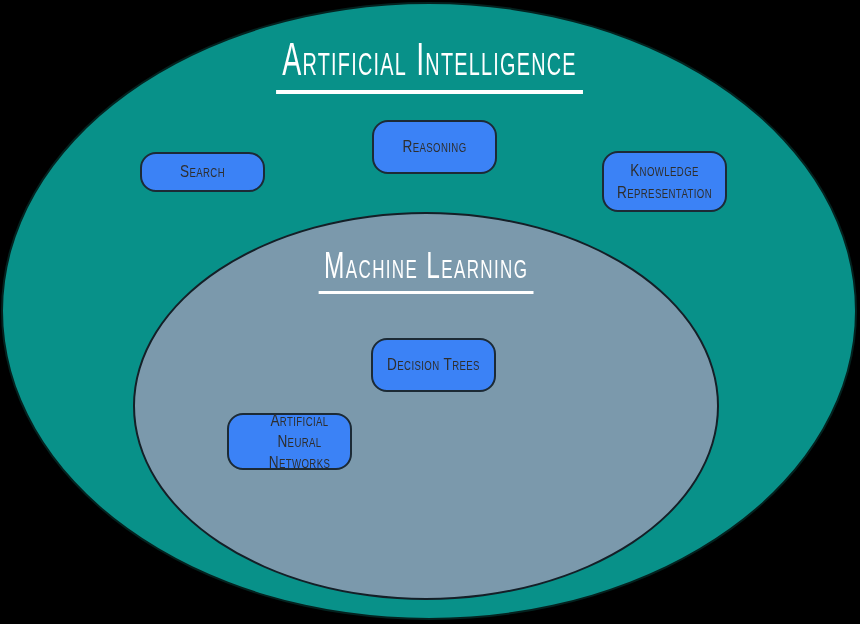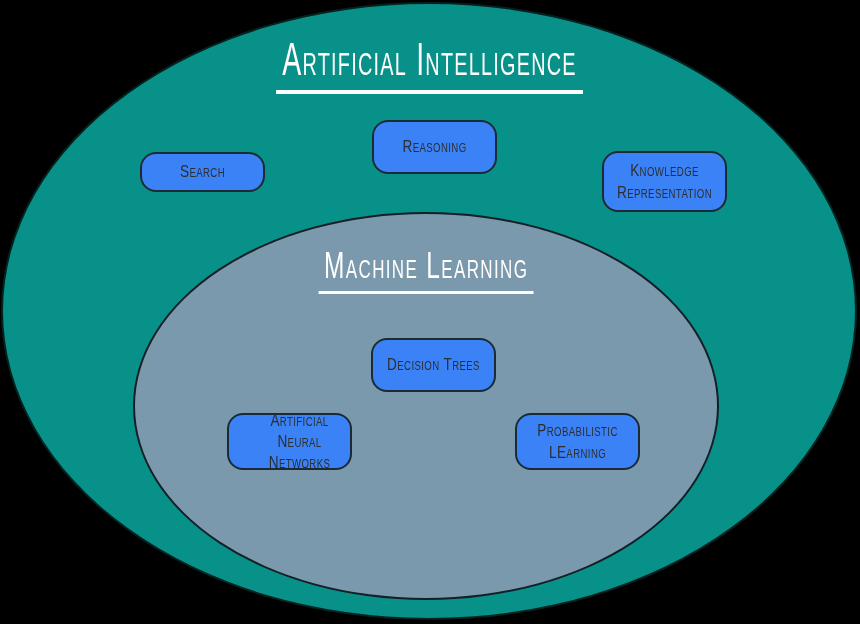--- a/index.html
+++ b/index.html
@@ -126,18 +126,15 @@
   </div>
 
   <div class="node knowledge">
     <span class="node-text">Knowledge Representation</span>
   </div>
 
   <div class="node ann">
     <span class="node-text">Artificial Neural Networks</span>
   </div>
 
-  <div class="node prob">
-    <span class="node-text">Probabilistic LEarning</span>
-  </div>
 
 
 </div>
 
 </body></html>

